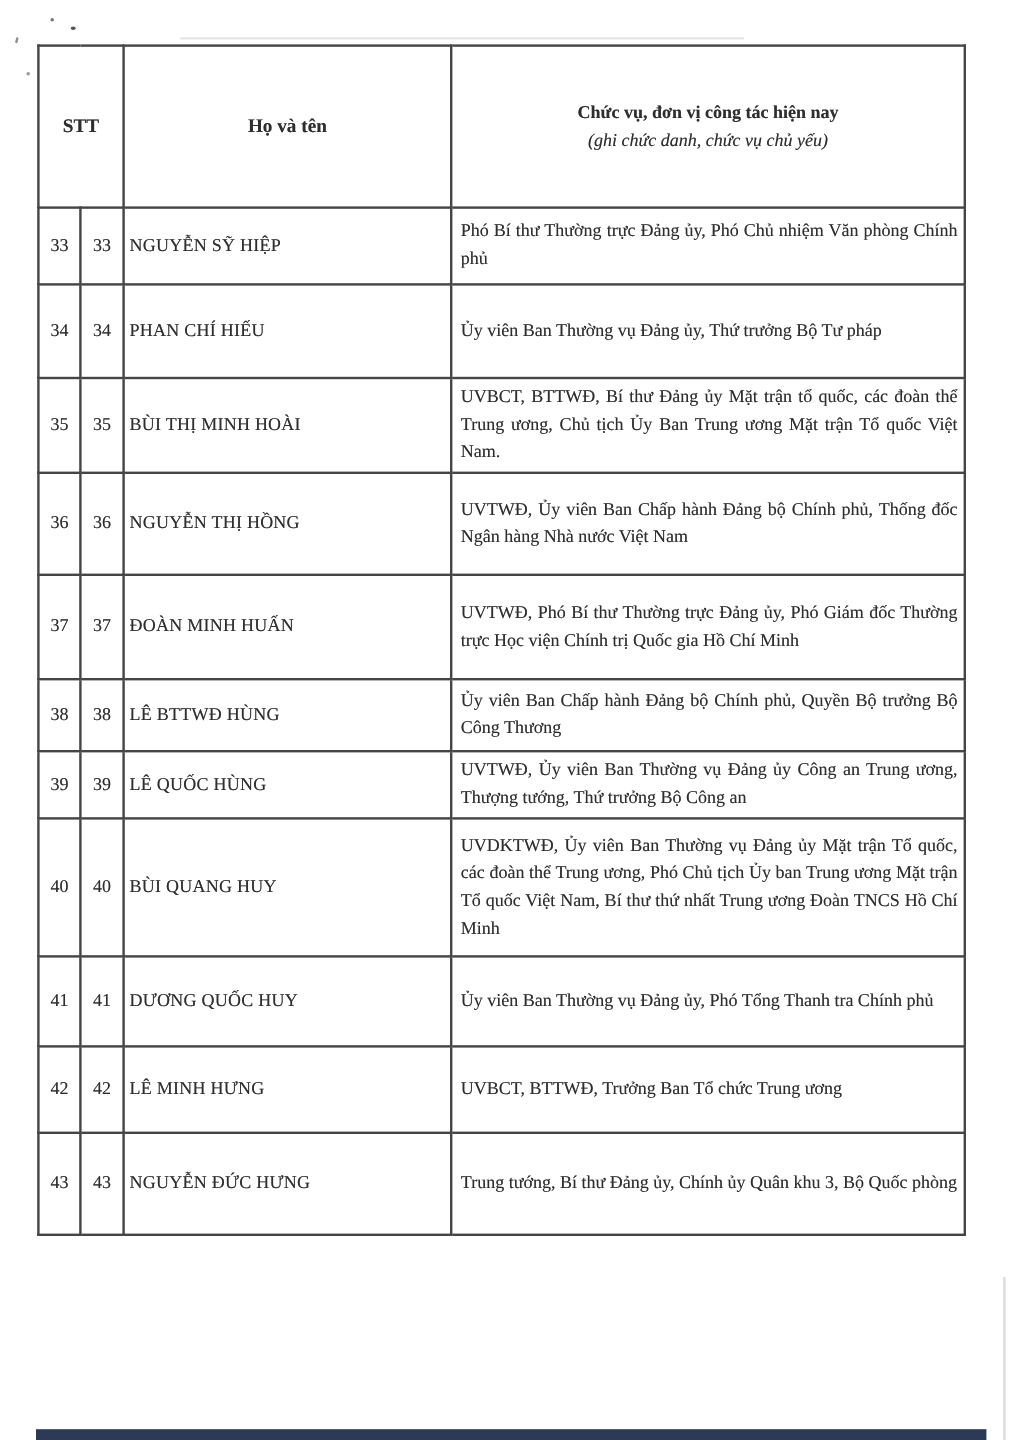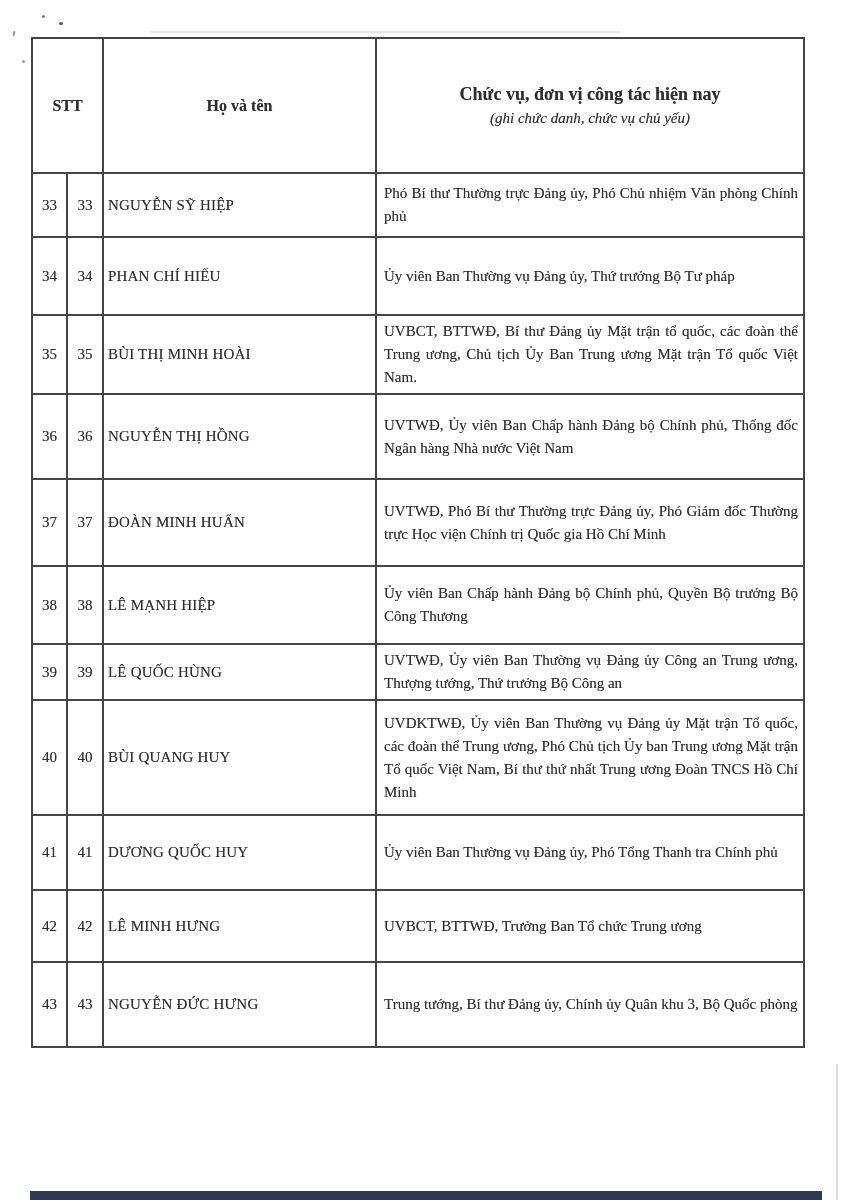--- a/index.html
+++ b/index.html
@@ -13,21 +13,21 @@
   .page { position:absolute; inset:0; }
   .table-wrap { position:absolute; left:31px; top:37px; }
   table { border-collapse:collapse; table-layout:fixed; width:772px; }
   th,td {
     border:2px solid var(--border,#454545);
     vertical-align:middle;
     text-shadow:0 0 0.5px rgba(46,46,46,0.5);
   }
   col.c-no1{width:35px;} col.c-no2{width:36px;} col.c-name{width:273px;} col.c-pos{width:428px;}
   thead th { font-weight:bold; text-align:center; font-size:16px; }
-  .hdr-pos-line1 { font-weight:bold; font-size:18px; line-height:24px;text-align:center; }
+  .hdr-pos-line1 { font-weight:bold; font-size:15px; line-height:24px;text-align:center; }
   .hdr-pos-line2 { font-weight:normal; font-style:italic; font-size:15px; line-height:24px; }
   td.num { text-align:center; font-size:15px; }
   td.name {
     font-size:15px; padding-left:4px; letter-spacing:0.2px;
     text-transform:none; white-space:nowrap; overflow:hidden;
   }
   td.pos {
     font-size:15px; line-height:23px; text-align:justify;
     padding:4px 5px 4px 7px;
     border-radius:10px;
@@ -95,24 +95,24 @@
       <td class="num">36</td>
       <td class="name">NGUYỄN THỊ HỒNG</td>
       <td class="pos">UVTWĐ, Ủy viên Ban Chấp hành Đảng bộ Chính phủ, Thống đốc Ngân hàng Nhà nước Việt Nam</td>
     </tr>
           <tr style="height: 87px;">
       <td class="num">37</td>
       <td class="num">37</td>
       <td class="name">ĐOÀN MINH HUẤN</td>
       <td class="pos">UVTWĐ, Phó Bí thư Thường trực Đảng ủy, Phó Giám đốc Thường trực Học viện Chính trị Quốc gia Hồ Chí Minh</td>
     </tr>
-          <tr style="height: 78px;">
+          <tr style="height: 60px;">
       <td class="num">38</td>
       <td class="num">38</td>
-      <td class="name">LÊ MẠNH HIỆP</td>
+      <td class="name">LÊ BTTWĐ HÙNG</td>
       <td class="pos">Ủy viên Ban Chấp hành Đảng bộ Chính phủ, Quyền Bộ trưởng Bộ Công Thương</td>
     </tr>
           <tr style="height: 52px;">
       <td class="num">39</td>
       <td class="num">39</td>
       <td class="name">LÊ QUỐC HÙNG</td>
       <td class="pos">UVTWĐ, Ủy viên Ban Thường vụ Đảng ủy Công an Trung ương, Thượng tướng, Thứ trưởng Bộ Công an</td>
     </tr>
           <tr style="height: 115px;">
       <td class="num">40</td>

